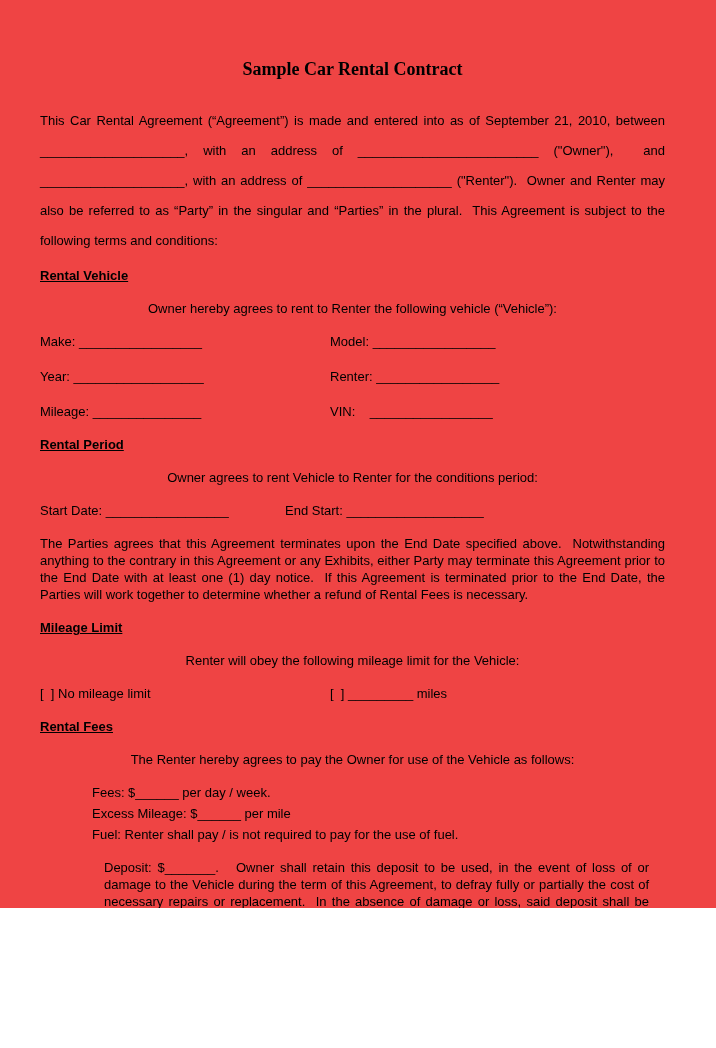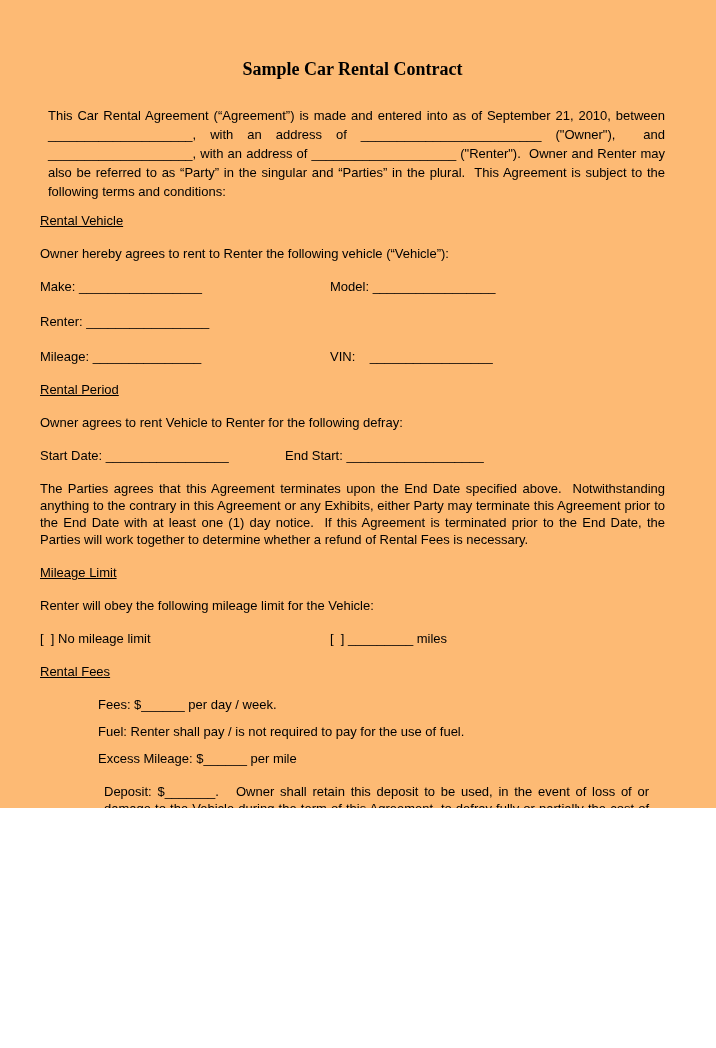--- a/index.html
+++ b/index.html
@@ -1,108 +1,109 @@
 <!DOCTYPE html>
 <html><head>
 <meta charset="utf-8">
 <style>
   html, body { margin: 0; padding: 0; background: #ffffff; }
   .page {
     position: relative;
     width: 716px;
-    height: 808px;
+    height: 908px;
     box-sizing: border-box;
-    background: #fdba74;
+    background: #ef4444;
     color: #000000;
     font-family: "Liberation Sans", sans-serif;
     font-size: 13px;
     line-height: 17px;
     padding: 58px 51px 0 40px;
     overflow: hidden;
   }
   .title {
     font-family: "Liberation Serif", serif;
     font-size: 18px;
     font-weight: bold;
     text-align: center;
     margin: 0 0 26px 0;
     line-height: 22px;
   }
-  .para { margin: 0 0 16px 0; }
+  .para { margin: 0 0 16px 0; text-align: center; }
   .just { text-align: justify; }
   .double {
-    line-height: 19px;
+    line-height: 30px;
     margin-bottom: 11px;
-    margin-left: 8px;
   }
   .heading {
     font-size: 13px;
-    font-weight: normal;
+    font-weight: bold;
     text-decoration: underline;
     margin: 0 0 16px 0;
     line-height: 17px;
   }
   .row {
     display: flex;
     margin: 0 0 18px 0;
   }
   .row.last { margin-bottom: 16px; }
   .cell-wide { flex: 0 0 290px; }
   .cell-date { flex: 0 0 245px; }
   .fee-block {
     margin: 0 48px 16px 48px;
     margin-right: 0;
   }
-  .fee-block .fee-line { margin: 10px; }
+  .fee-block .fee-line { margin: 4px; }
   .fee-block .just { margin: 16px; }
 </style>
 </head>
 <body>
 
 <div class="page">
 
   <h1 class="title">Sample Car Rental Contract</h1>
 
   <p class="para double just">This Car Rental Agreement (“Agreement”) is made and entered into as of September 21, 2010, between ____________________, with an address of _________________________ ("Owner"),&nbsp; and ____________________, with an address of ____________________ ("Renter").&nbsp; Owner and Renter may also be referred to as “Party” in the singular and “Parties” in the plural.&nbsp; This Agreement is subject to the following terms and conditions:</p>
 
   <h2 class="heading">Rental Vehicle</h2>
   <p class="para">Owner hereby agrees to rent to Renter the following vehicle (“Vehicle”):</p>
 
   <div class="row">
     <span class="cell-wide">Make: _________________</span>
     <span>Model: _________________</span>
   </div>
   <div class="row">
+    <span class="cell-wide">Year: __________________</span>
     <span>Renter: _________________</span>
   </div>
   <div class="row last">
     <span class="cell-wide">Mileage: _______________</span>
     <span>VIN:&nbsp;&nbsp;&nbsp;&nbsp;_________________</span>
   </div>
 
   <h2 class="heading">Rental Period</h2>
-  <p class="para">Owner agrees to rent Vehicle to Renter for the following defray:</p>
+  <p class="para">Owner agrees to rent Vehicle to Renter for the conditions period:</p>
 
   <div class="row last">
     <span class="cell-date">Start Date: _________________</span>
     <span>End Start: ___________________</span>
   </div>
 
   <p class="para just">The Parties agrees that this Agreement terminates upon the End Date specified above.&nbsp; Notwithstanding anything to the contrary in this Agreement or any Exhibits, either Party may terminate this Agreement prior to the End Date with at least one (1) day notice.&nbsp; If this Agreement is terminated prior to the End Date, the Parties will work together to determine whether a refund of Rental Fees is necessary.</p>
 
   <h2 class="heading">Mileage Limit</h2>
   <p class="para">Renter will obey the following mileage limit for the Vehicle:</p>
 
   <div class="row last">
     <span class="cell-wide">[&nbsp;&nbsp;] No mileage limit</span>
     <span>[&nbsp;&nbsp;] _________ miles</span>
   </div>
 
   <h2 class="heading">Rental Fees</h2>
+  <p class="para">The Renter hereby agrees to pay the Owner for use of the Vehicle as follows:</p>
 
   <div class="fee-block">
     <p class="fee-line">Fees: $______ per day / week.</p>
+    <p class="fee-line">Excess Mileage: $______ per mile</p>
     <p class="fee-line">Fuel: Renter shall pay / is not required to pay for the use of fuel.</p>
-    <p class="fee-line">Excess Mileage: $______ per mile</p>
     <p class="just">Deposit: $_______.&nbsp;&nbsp; Owner shall retain this deposit to be used, in the event of loss of or damage to the Vehicle during the term of this Agreement, to defray fully or partially the cost of necessary repairs or replacement.&nbsp; In the absence of damage or loss, said deposit shall be credited toward payment of the rental fee and any excess shall be returned to the Renter.</p>
   </div>
 
 </div>
 
 </body></html>

